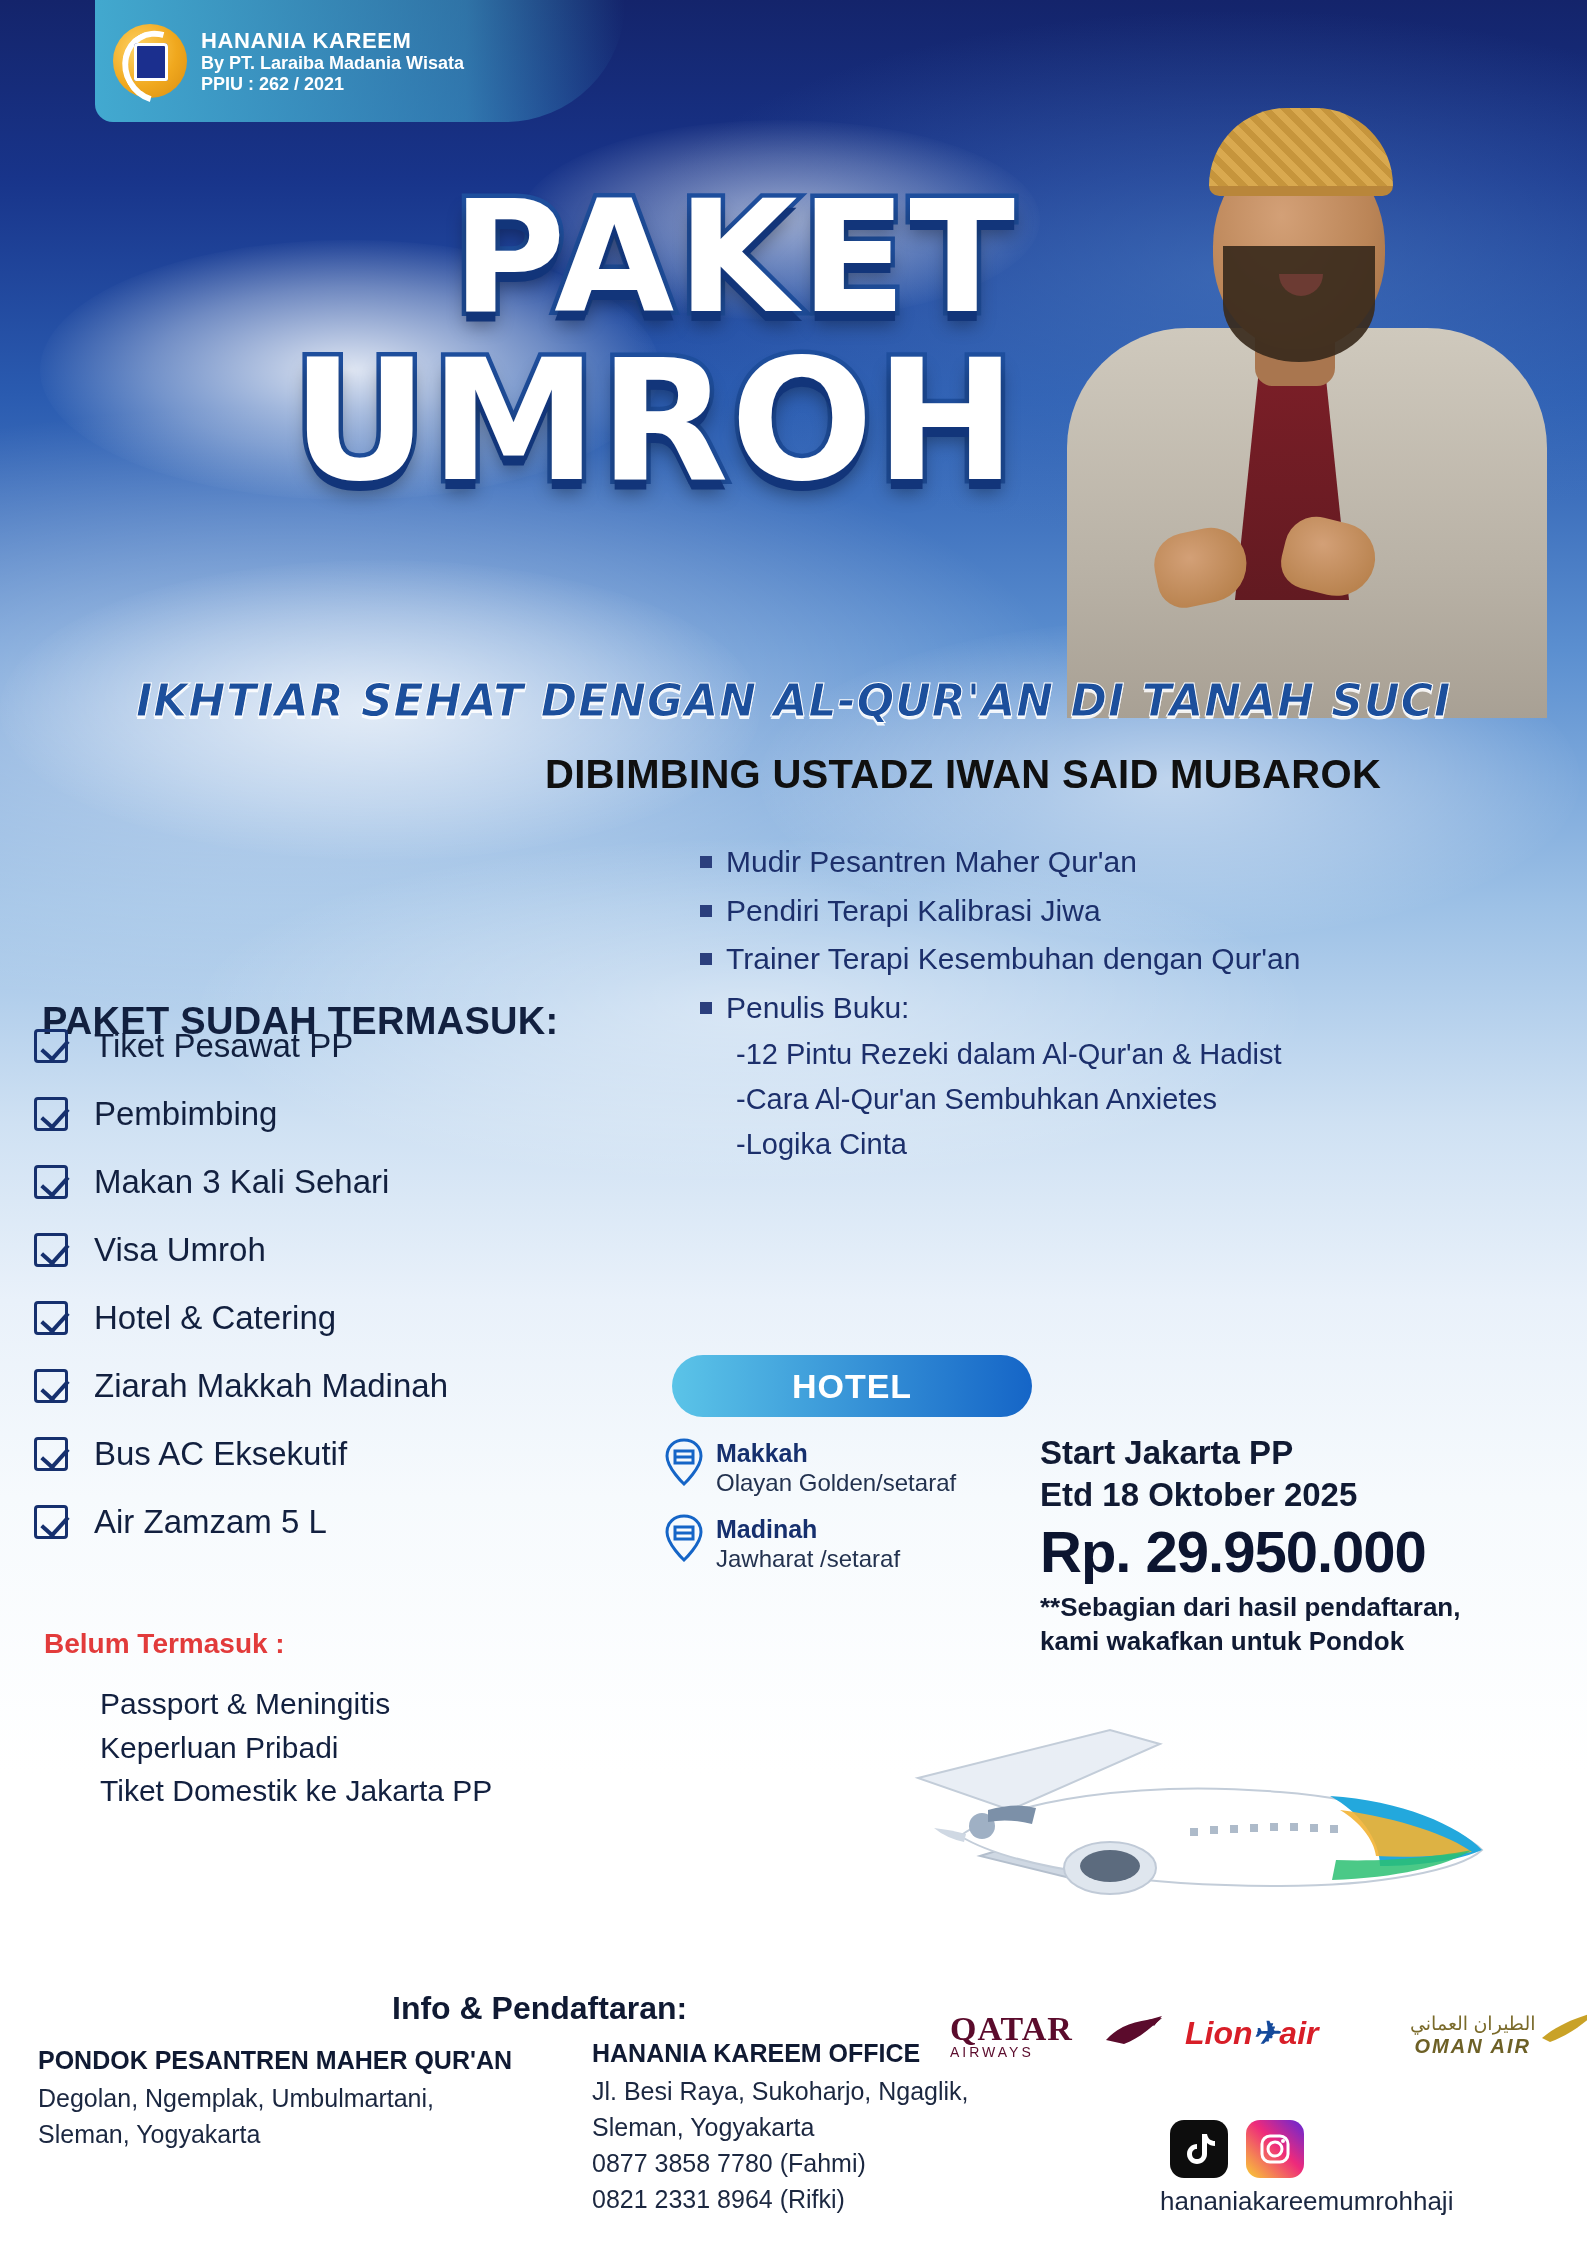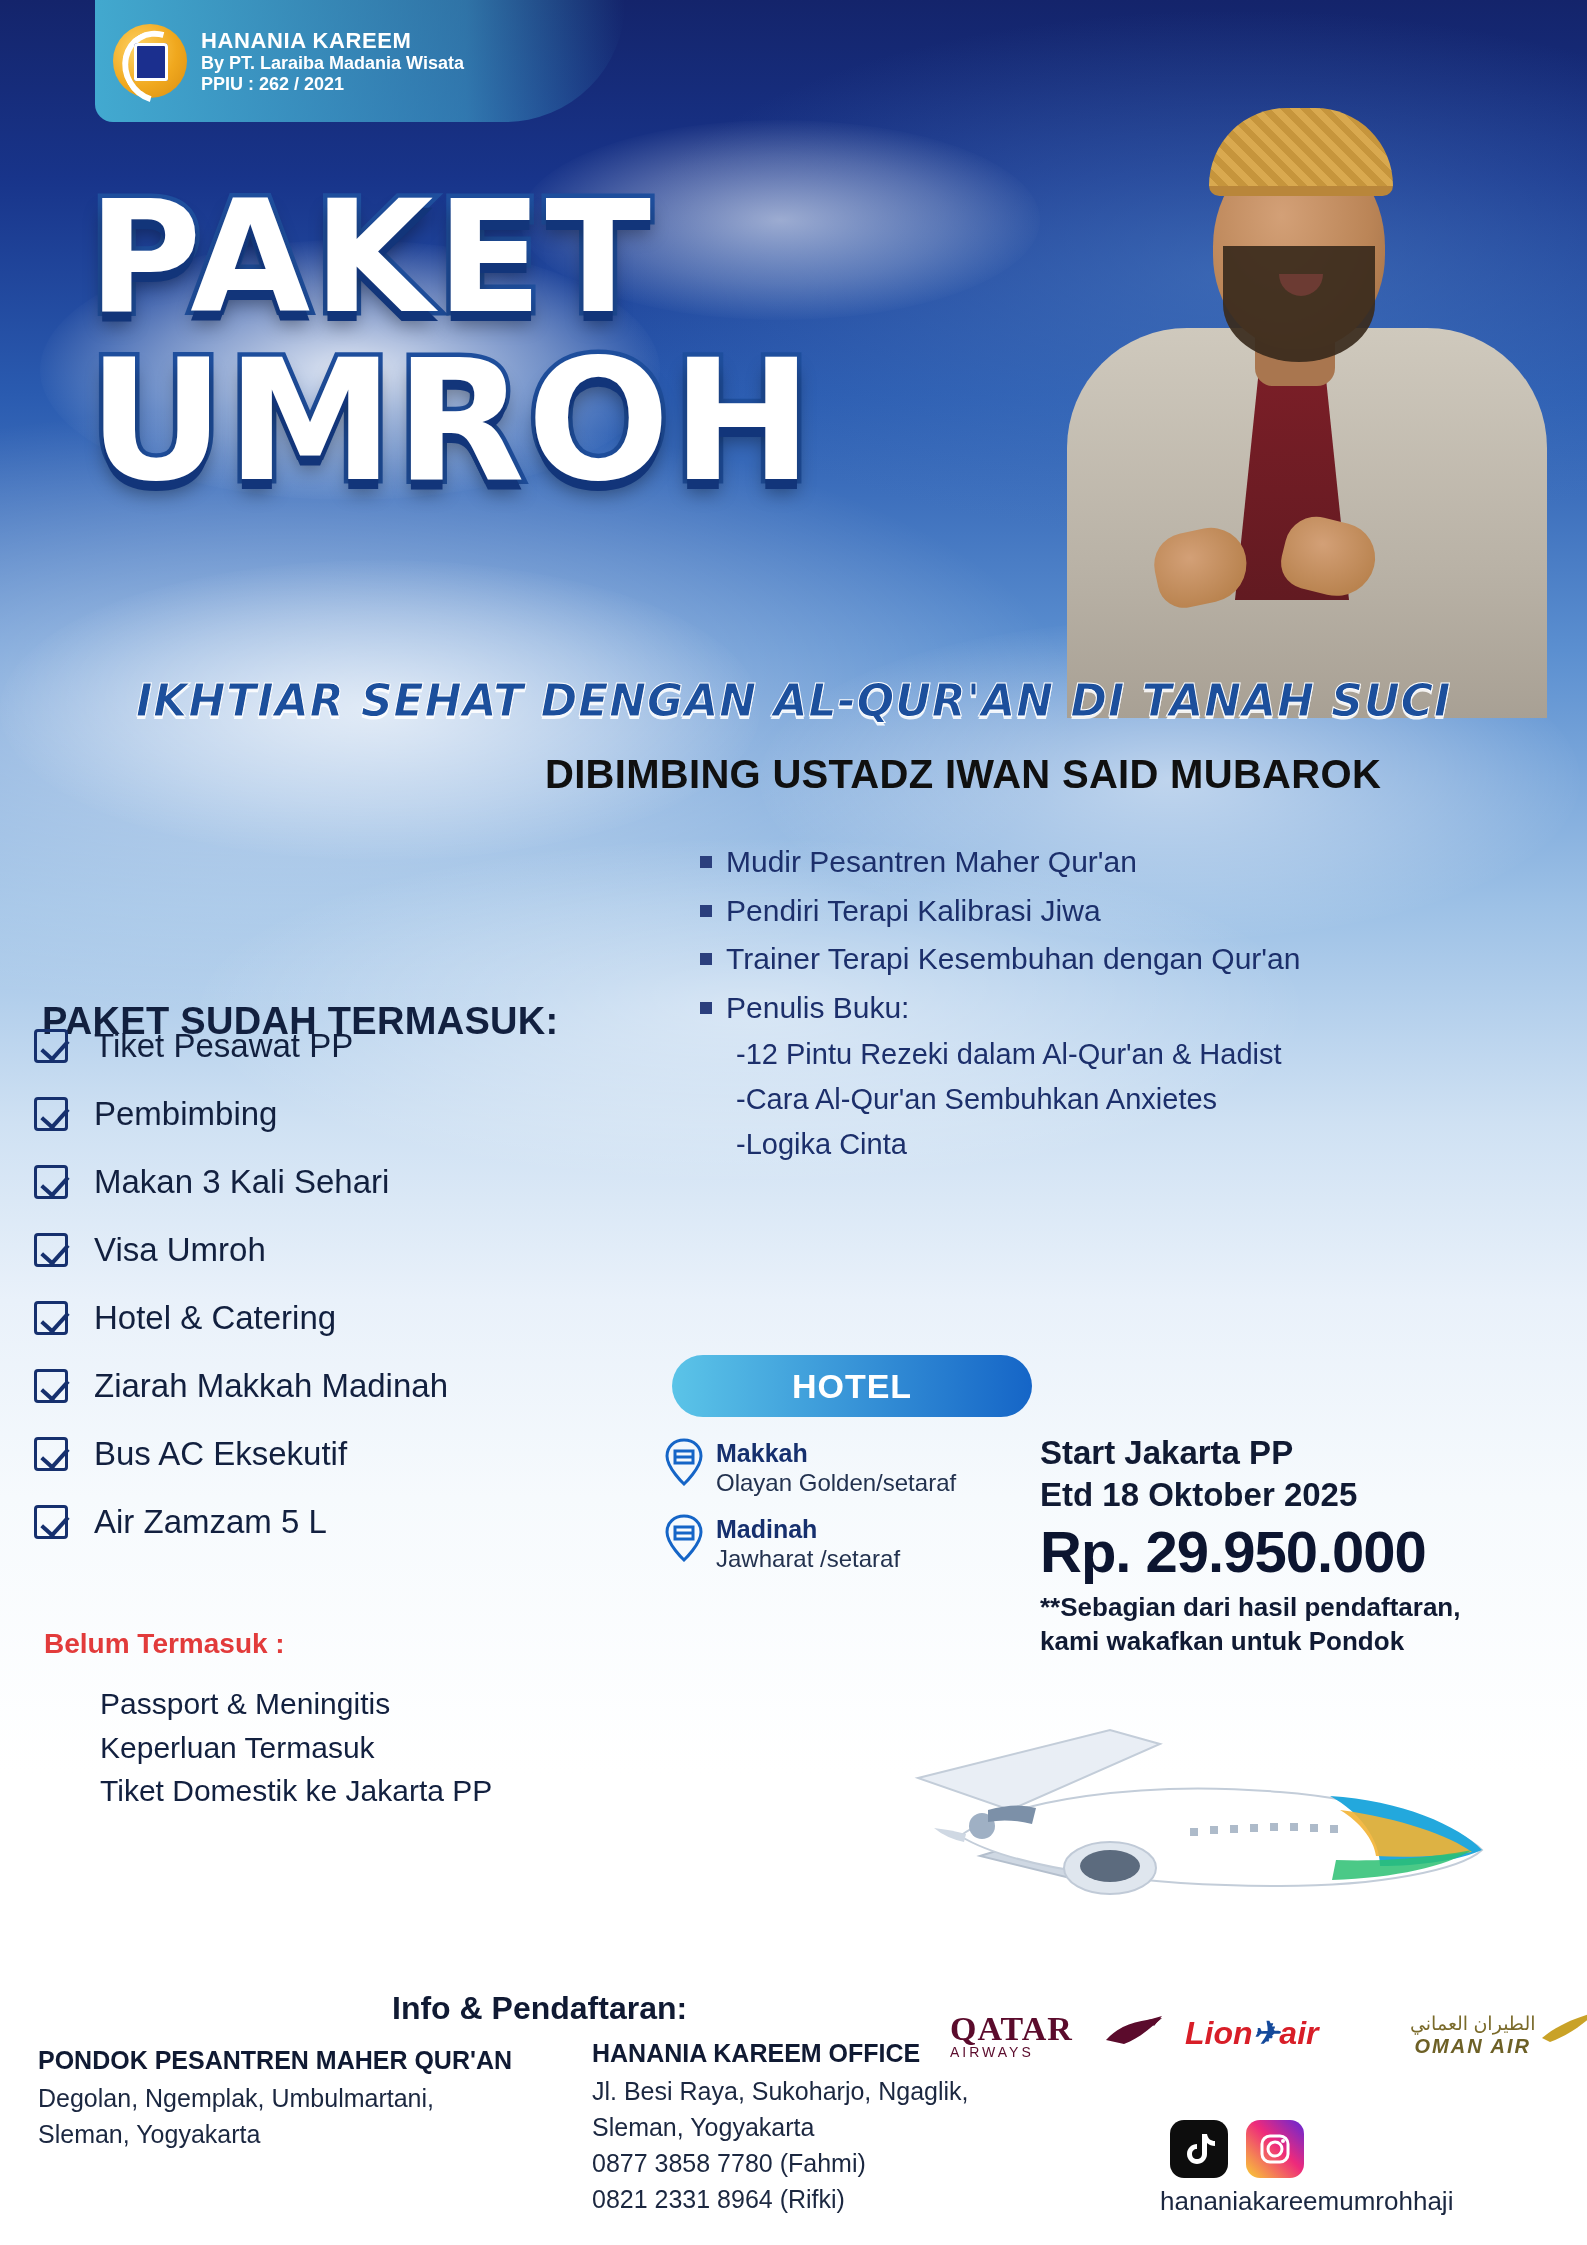--- a/index.html
+++ b/index.html
@@ -95,20 +95,21 @@
   .logo-text { color: #ffffff; line-height: 1.15; }
   .logo-text .l1 { font-size: 22px; font-weight: bold; letter-spacing: .6px; }
   .logo-text .l2 { font-size: 18px; font-weight: bold; }
   .logo-text .l3 { font-size: 18px; font-weight: bold; }
 
   
   .headline {
     position: absolute;
     left: 88px; top: 185px;
     width: 930px;
+    text-align: right;
   }
   .hl-word {
     font-family: "DejaVu Sans", sans-serif;
     font-weight: bold;
     font-size: 155px;
     line-height: 0.94;
     color: #ffffff;
     letter-spacing: 3px;
     -webkit-text-stroke: 9px #1f4f9e;
     paint-order: stroke fill;
@@ -462,21 +463,21 @@
     </div>
     <div class="pkg-item">
       <span class="chk"></span>
       <span>Air Zamzam 5 L</span>
     </div>
   </div>
 
   <div class="excl-title">Belum Termasuk :</div>
   <div class="excl-list">
     <div>Passport &amp; Meningitis</div>
-    <div>Keperluan Termasuk</div>
+    <div>Keperluan Pribadi</div>
     <div>Tiket Domestik ke Jakarta PP</div>
   </div>
 
   <div class="hotel-pill">HOTEL</div>
   <div class="hotel-rows">
     <div class="hotel-row">
       <span class="pin">
         <svg width="40" height="48" viewBox="0 0 40 48">
           <path d="M20 2 C10 2 3 9 3 18 C3 30 20 46 20 46 C20 46 37 30 37 18 C37 9 30 2 20 2 Z" fill="none" stroke="#1565c7" stroke-width="3"></path>
           <rect x="11" y="13" width="18" height="12" fill="none" stroke="#1565c7" stroke-width="3"></rect>

